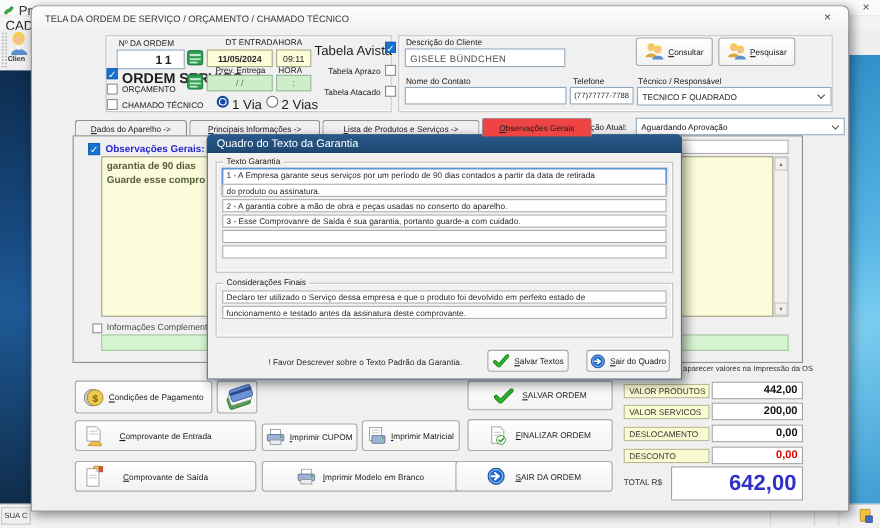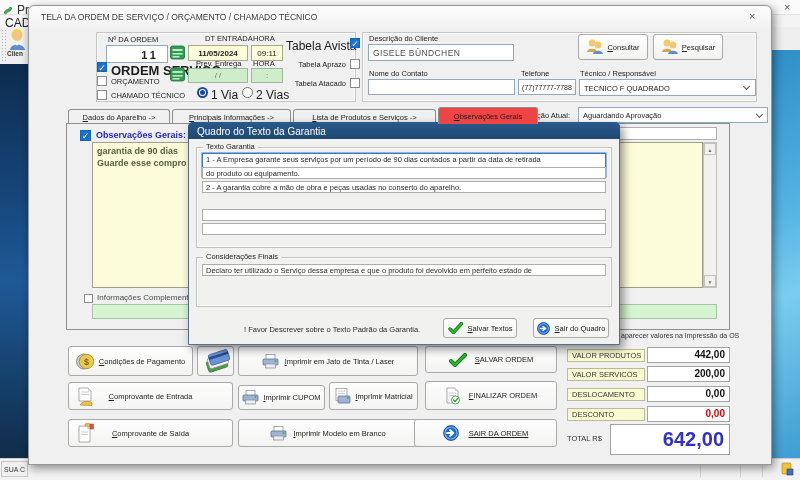--- a/index.html
+++ b/index.html
@@ -238,31 +238,20 @@
       <svg width="28" height="24">
           <g transform="rotate(-18 14 12)">
             <rect x="4" y="10" width="20" height="11" rx="2" fill="#4f9e4f" stroke="#2c6e2c" stroke-width="0.7"></rect>
             <rect x="6" y="7" width="20" height="11" rx="2" fill="#f4f4f4" stroke="#8a8a8a" stroke-width="0.7"></rect>
             <rect x="8" y="4" width="20" height="11" rx="2" fill="#6a93d8" stroke="#33539a" stroke-width="0.7"></rect>
             <rect x="8" y="6.5" width="20" height="2.5" fill="#2c4a8c"></rect>
           </g>
         </svg>
     </span>
   </div>
-  <div class="abs btn" style="left:238px;top:346px;width:180px;height:30px;">
-    <span style="margin-right:6px;display:inline-flex;">
-      <svg width="17" height="15">
-          <rect x="4" y="0.5" width="9" height="5" fill="#fff" stroke="#8a8a8a" stroke-width="0.7"></rect>
-          <rect x="1" y="5" width="15" height="6" rx="1" fill="#9fb4d4" stroke="#5c7396" stroke-width="0.8"></rect>
-          <rect x="3.5" y="10" width="10" height="4" fill="#e8eef7" stroke="#8a8a8a" stroke-width="0.7"></rect>
-          <circle cx="13.5" cy="7" r="1" fill="#3fae49"></circle>
-        </svg>
-    </span>
-    <span class="u1">Imprimir em Jato de Tinta / Laser</span>
-  </div>
 
   <div class="abs btn" style="left:68px;top:382px;width:165px;height:28px;">
     <span class="abs" style="left:8px;top:4px;">
       <svg width="17" height="19">
           <path d="M2 1 L11 1 L14 4 L14 14 L2 14 Z" fill="#fff" stroke="#8a8a8a" stroke-width="0.7"></path>
           <path d="M11 1 L11 4 L14 4 Z" fill="#d8d8d8"></path>
           <line x1="4" y1="5" x2="12" y2="5" stroke="#b5b5b5" stroke-width="0.7"></line>
           <line x1="4" y1="7.5" x2="12" y2="7.5" stroke="#b5b5b5" stroke-width="0.7"></line>
           <path d="M3 18 C6 13 12 14 15 16 L15 18.5 Z" fill="#f0c052" stroke="#b58a1e" stroke-width="0.7"></path>
         </svg>
@@ -333,21 +322,21 @@
           <path d="M2 1 L10 1 L13 4 L13 16 L2 16 Z" fill="#fff" stroke="#8a8a8a" stroke-width="0.7"></path>
           <path d="M10 1 L10 4 L13 4 Z" fill="#d8d8d8"></path>
           <line x1="4" y1="6" x2="11" y2="6" stroke="#b5b5b5" stroke-width="0.7"></line>
           <line x1="4" y1="8.5" x2="11" y2="8.5" stroke="#b5b5b5" stroke-width="0.7"></line>
           <circle cx="10.5" cy="13" r="4" fill="#fff" stroke="#2f8f2f" stroke-width="0.8"></circle>
           <path d="M8.5 13 L10 14.5 L12.8 11.5" fill="none" stroke="#2fa52f" stroke-width="1.4" stroke-linecap="round"></path>
         </svg>
     </span>
     <span class="u1">FINALIZAR ORDEM</span>
   </div>
-  <div class="abs btn" style="left:414px;top:419px;width:143px;height:28px;text-decoration:underline;">
+  <div class="abs btn" style="left:414px;top:419px;width:143px;height:28px;">
     <span style="margin-right:10px;display:inline-flex;">
       <svg width="16" height="16">
           <circle cx="8" cy="8" r="7.4" fill="#1e66c8" stroke="#11407e" stroke-width="0.8"></circle>
           <circle cx="8" cy="8" r="6" fill="none" stroke="#7db4ef" stroke-width="1.2"></circle>
           <path d="M4 8 L9 8 M7 5 L10.5 8 L7 11" fill="none" stroke="#fff" stroke-width="1.8" stroke-linecap="round" stroke-linejoin="round"></path>
         </svg>
     </span>
     <span class="u1">SAIR DA ORDEM</span>
   </div>
 
@@ -367,28 +356,30 @@
     <span class="abs" style="right:5px;top:3px;font-size:20px;font-weight:bold;color:#3030c8;position:absolute;">642,00</span>
   </div>
 
   <div class="abs" style="left:188px;top:122px;width:432px;height:223px;background:#f1f1f0;border:1px solid #55708f;border-radius:5px 5px 0 0;box-shadow:3px 4px 10px rgba(0,0,0,.45);"></div>
   <div class="abs" style="left:188px;top:122px;width:432px;height:17px;background:linear-gradient(#2a5a8c,#1c4770);border-radius:5px 5px 0 0;"></div>
   <div class="abs" style="left:197px;top:126px;font-size:10px;color:#fff;white-space:nowrap;">Quadro do Texto da Garantia</div>
 
   <div class="abs grp" style="left:196px;top:147px;width:416px;height:101px;border-color:#c2c2c2;"></div>
   <div class="abs" style="left:203px;top:142px;font-size:7.5px;color:#1c1c1c;background:#f1f1f0;padding:0 3px;white-space:nowrap;">Texto Garantia</div>
   <div class="abs mline" style="left:202px;top:153px;width:404px;height:24px;border-color:#3a77c8;box-shadow:0 0 0 0.5px #3a77c8;">1 - A Empresa garante seus serviços por um período de 90 dias contados a partir da data de retirada</div>
-  <div class="abs mline" style="left:202px;top:167px;width:404px;height:12px;">do produto ou equipamento.</div>
+  <div class="abs mline" style="left:202px;top:167px;width:404px;height:12px;">do produto ou assinatura.</div>
   <div class="abs mline" style="left:202px;top:181px;width:404px;height:12px;">2 - A garantia cobre a mão de obra e peças usadas no conserto do aparelho.</div>
+  <div class="abs mline" style="left:202px;top:195px;width:404px;height:12px;">3 - Esse Comprovanre de Saída é sua garantia, portanto guarde-a com cuidado.</div>
   <div class="abs mline" style="left:202px;top:209px;width:404px;height:12px;"></div>
   <div class="abs mline" style="left:202px;top:223px;width:404px;height:12px;"></div>
 
   <div class="abs grp" style="left:196px;top:257px;width:416px;height:50px;border-color:#c2c2c2;"></div>
   <div class="abs" style="left:203px;top:252px;font-size:7.5px;color:#1c1c1c;background:#f1f1f0;padding:0 3px;white-space:nowrap;">Considerações Finais</div>
   <div class="abs mline" style="left:202px;top:264px;width:404px;height:12px;">Declaro ter utilizado o Serviço dessa empresa e que o produto foi devolvido em perfeito estado de</div>
+  <div class="abs mline" style="left:202px;top:278px;width:404px;height:12px;">funcionamento e testado antes da assinatura deste comprovante.</div>
 
   <div class="abs" style="left:244px;top:325px;font-size:7.5px;color:#2a2a2a;white-space:nowrap;">! Favor Descrever sobre o Texto Padrão da Garantia.</div>
   <div class="abs btn" style="left:443px;top:318px;width:74px;height:20px;">
     <span style="margin-right:5px;display:inline-flex;">
       <svg width="15" height="12">
           <path d="M2 7 L5.5 10.5 L13.5 1.5" fill="none" stroke="#117a11" stroke-width="3.4" stroke-linecap="round" stroke-linejoin="round"></path>
           <path d="M2 7 L5.5 10.5 L13.5 1.5" fill="none" stroke="#2fb52f" stroke-width="2" stroke-linecap="round" stroke-linejoin="round"></path>
         </svg>
     </span>
     <span class="u1">Salvar Textos</span>

